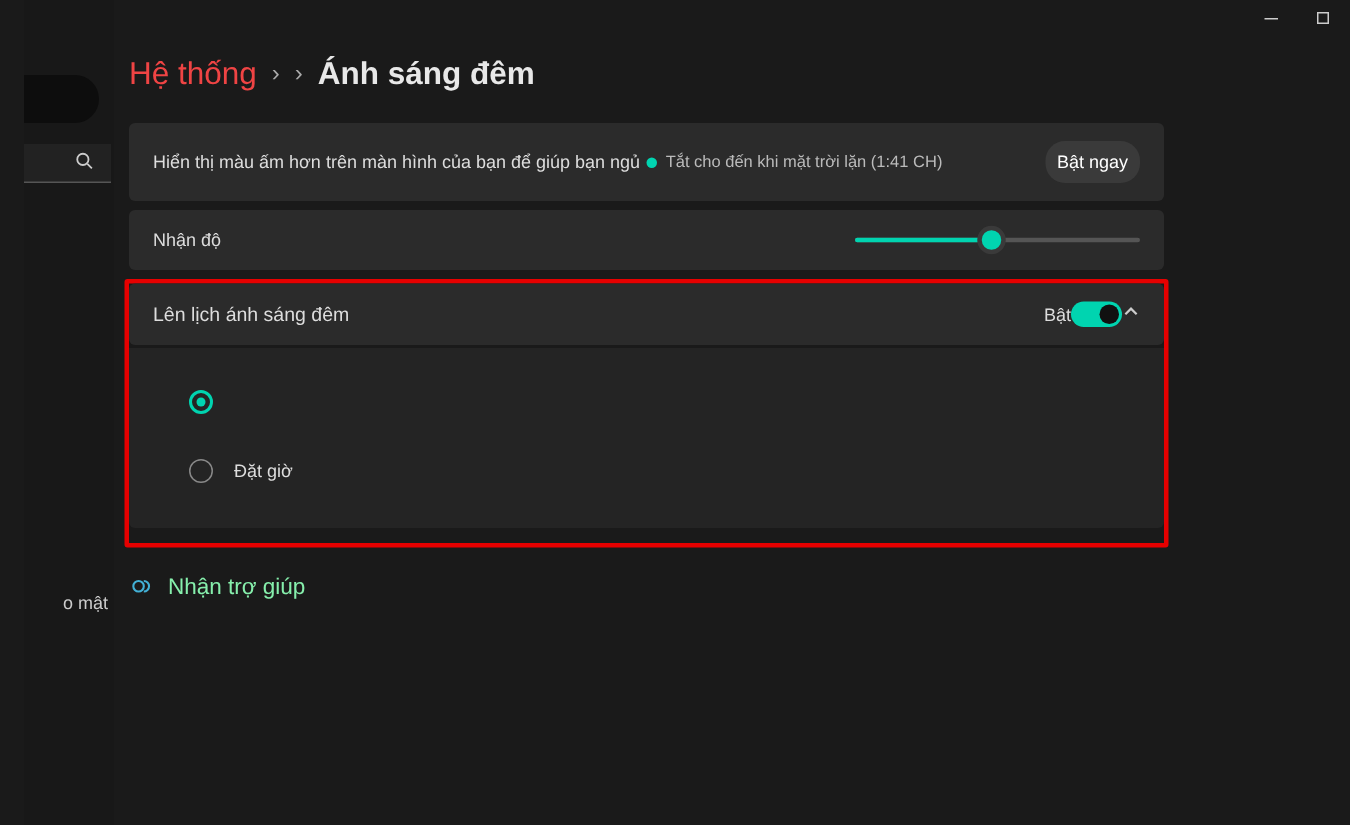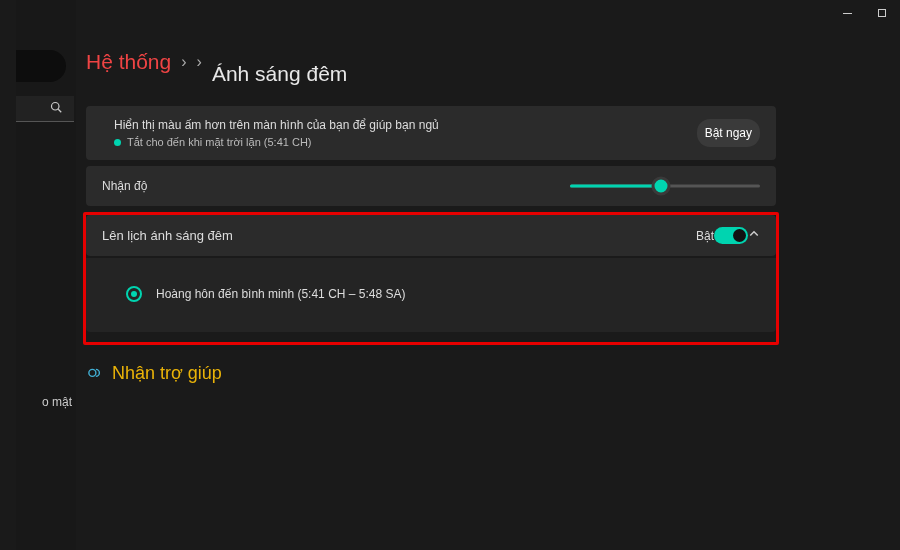--- a/index.html
+++ b/index.html
@@ -67,33 +67,33 @@
     left: 86px; top: 38px;
     width: 790px;
   }
   .breadcrumb {
     display: flex; align-items: center; gap: 10px;
     font-size: 21px;
     margin-bottom: 20px;
   }
   .breadcrumb a { color: #ef4444; text-decoration: none; font-weight:400; }
   .breadcrumb .sep { color: #aaa; font-size: 16px; }
-  .breadcrumb .current { font-weight: 400; margin-top: 24px; }
+  .breadcrumb .current { font-weight: 700; }
 
   .card {
     background: #2b2b2b;
     border-radius: 4px;
     padding: 12px 16px;
     margin-bottom: 6px;
     width: 690px;
   }
   .card.header-card {
     display: flex; align-items: center; justify-content: space-between;
   }
-  .header-left { display:flex; flex-direction:column; gap:4px;margin-left:12px; }
+  .header-left { display:flex; flex-direction:row; gap:4px; }
   .header-desc { font-size: 12px; color: #ddd; }
   .status-line { display:flex; align-items:center; gap:6px; font-size:11px; color:#bbb; }
   .status-dot { width:7px; height:7px; border-radius:50%; background:#00d4b0; }
   .btn-turn-on {
     background: #3a3a3a;
     border: none;
     color: #fff;
     padding: 7px 8px;
     border-radius: 13px;
     font-size: 12px;
@@ -175,21 +175,21 @@
     content:""; position:absolute; left:50%; top:50%;
     width:6px; height:6px; background:#00d4b0; border-radius:50%;
     transform:translate(-50%,-50%);
   }
 
   
   .help-row {
     display:flex; align-items:center; gap:10px;
     margin-top: 18px; margin-left:2px;
   }
-  .help-row a { color:#eab308; font-size:18px; text-decoration:none; }
+  .help-row a { color:#86efac; font-size:15px; text-decoration:none; }
   .help-icon svg { width:14px; height:14px; stroke:#42b0d5; fill:none; stroke-width:1.6; }
 </style>
 </head>
 <body>
 
 <div class="window-controls">
   <span><span class="minimize-glyph"></span></span>
   <span><span class="restore-glyph"></span></span>
 </div>
 
@@ -213,21 +213,21 @@
     <span class="sep">›</span>
     <span class="sep">›</span>
     <span class="current">Ánh sáng đêm</span>
   </div>
 
   <div class="card header-card">
     <div class="header-left">
       <div class="header-desc">Hiển thị màu ấm hơn trên màn hình của bạn để giúp bạn ngủ</div>
       <div class="status-line">
         <div class="status-dot"></div>
-        <span>Tắt cho đến khi mặt trời lặn (5:41 CH)</span>
+        <span>Tắt cho đến khi mặt trời lặn (1:41 CH)</span>
       </div>
     </div>
     <button class="btn-turn-on">Bật ngay</button>
   </div>
 
   <div class="card strength-card">
     <div class="strength-label">Nhận độ</div>
     <div class="slider-wrap">
       <div class="slider-track"></div>
       <div class="slider-fill"></div>
@@ -246,21 +246,24 @@
         <span class="chevron-up">
           <svg viewBox="0 0 16 16">
               <polyline points="3,10 8,5 13,10"></polyline>
             </svg>
         </span>
       </div>
     </div>
     <div class="schedule-body">
       <div class="radio-row">
         <div class="radio selected"></div>
-        <span>Hoàng hôn đến bình minh (5:41 CH – 5:48 SA)</span>
+      </div>
+      <div class="radio-row">
+        <div class="radio"></div>
+        <span>Đặt giờ</span>
       </div>
     </div>
   </div>
 
   <div class="help-row">
     <span class="help-icon">
       <svg viewBox="0 0 16 16">
           <circle cx="5" cy="9" r="4"></circle>
           <path d="M9 5 a4 4 0 1 1 0 8"></path>
         </svg>

